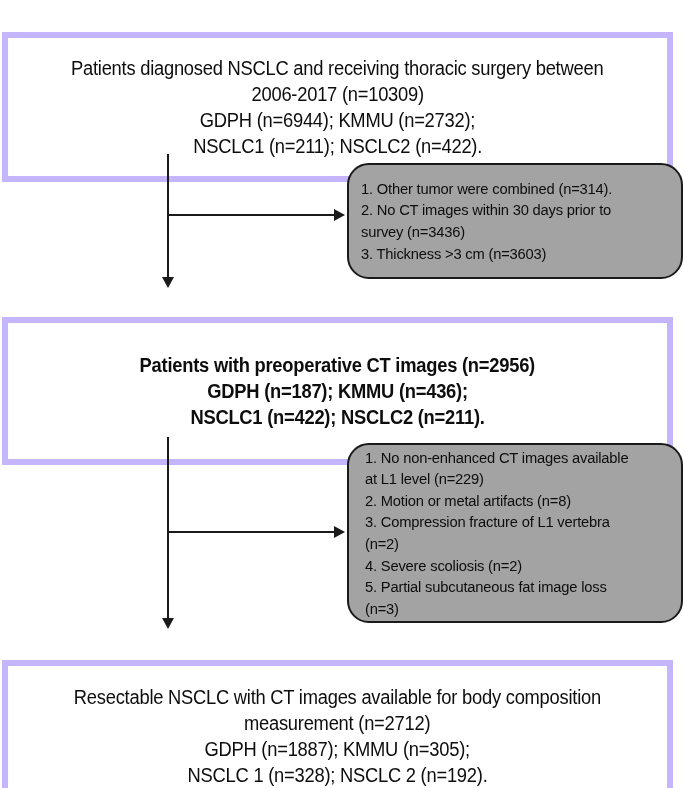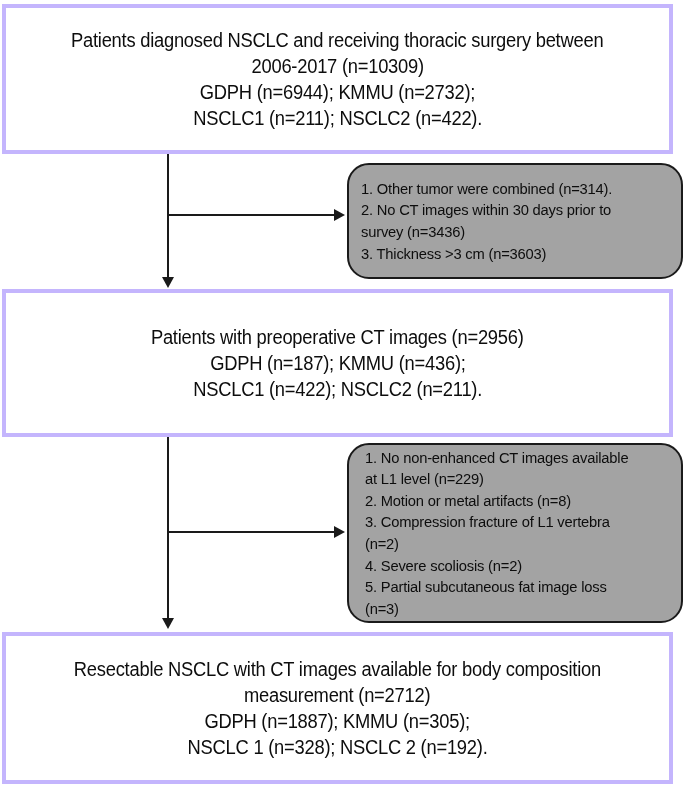--- a/index.html
+++ b/index.html
@@ -14,40 +14,41 @@
     background: #ffffff;
     font-family: "Liberation Sans", "DejaVu Sans", sans-serif;
     color: #0d0d0d;
     overflow: hidden;
   }
 
   
   .main-box {
     position: absolute;
     box-sizing: border-box;
-    border: 4px solid #c4b5fd;
+    border: 6px solid #c4b5fd;
     background: #ffffff;
     display: flex;
     flex-direction: column;
     align-items: center;
     justify-content: center;
     text-align: center;
+    margin-top: 28px;
   }
   .main-box .line {
     display: block;
     font-size: 19.5px;
     line-height: 1.34;
     letter-spacing: -0.25px;
     white-space: nowrap;
     transform: scaleX(0.94);
     transform-origin: center;
   }
 
   #box-cohort-initial { left: 2px;  top: 4px;   width: 671px; height: 150px; }
-  #box-cohort-preop   { left: 2px;  top: 289px; width: 671px; height: 148px; }
+  #box-cohort-preop   { left: 2px;  top: 289px; width: 671px; height: 148px; font-weight: bold; }
   #box-cohort-final   { left: 2px;  top: 632px; width: 671px; height: 152px; }
 
   
   .excl-box {
     position: absolute;
     box-sizing: border-box;
     border: 2px solid #1a1a1a;
     border-radius: 22px;
     background: #a3a3a3;
     display: flex;

